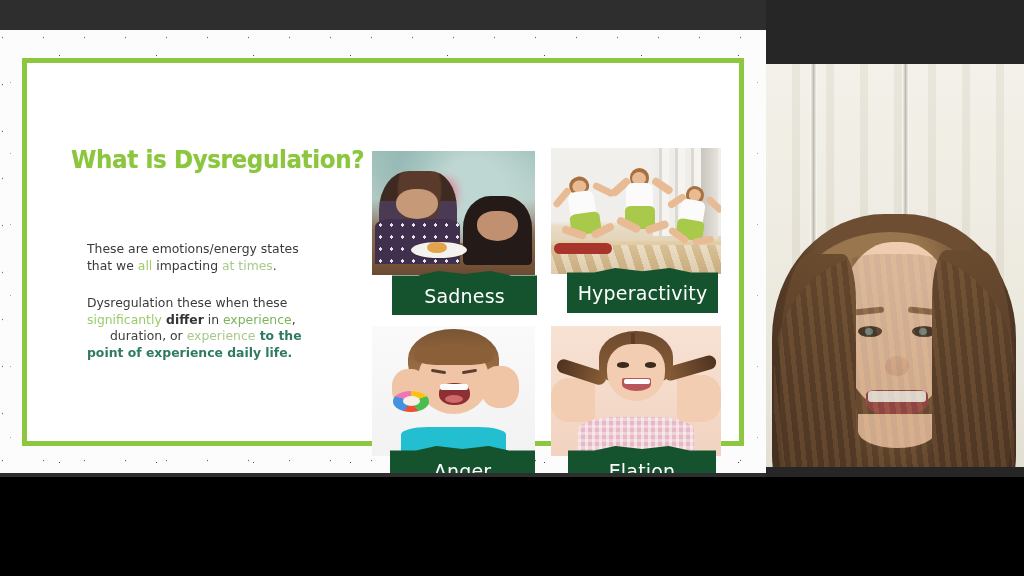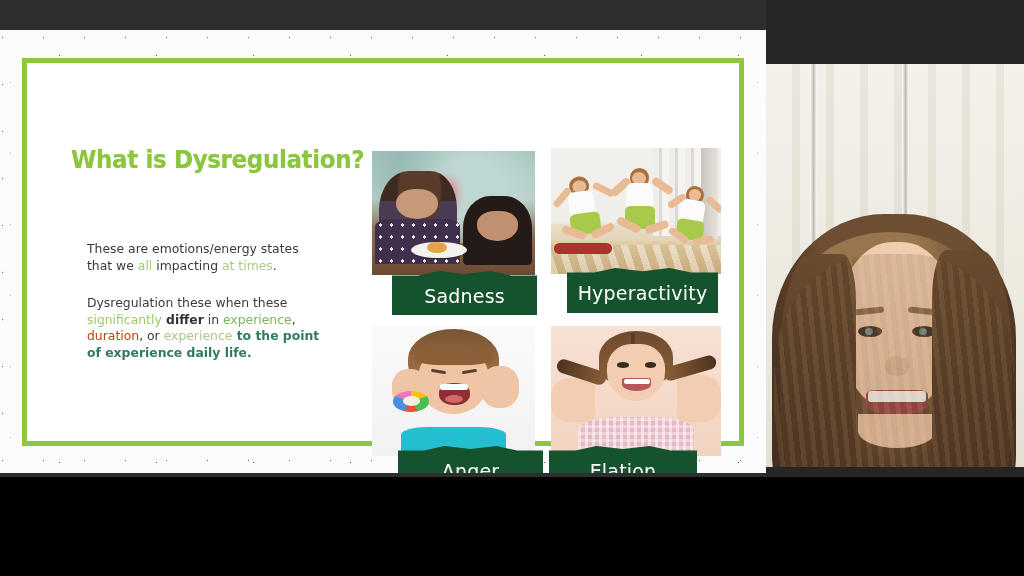--- a/index.html
+++ b/index.html
@@ -30,21 +30,21 @@
     color:#8cc63f;letter-spacing:-0.4px;transform:scaleX(.92);transform-origin:left center;
     font-family:"DejaVu Sans",sans-serif;text-shadow:0 0 1px rgba(140,198,63,.6);white-space:nowrap;}
 
   .para{position:absolute;left:60px;font-size:12.4px;line-height:16.5px;color:#3a3a3a;width:225px;
     font-family:"DejaVu Sans",sans-serif;}
   .p1{top:178px;}
   .p2{top:232px;width:235px;}
 
   .g-light{color:#9ccb6a;}
   .g-mid{color:#7bb35b;}
-  .g-olive{color:#c2410c;}
+  .g-olive{color:#404040;margin-left:23px;}
   .g-soft{color:#a9c98a;}
   .g-deep{color:#2f7a63;font-weight:bold;}
   .bold-d{font-weight:bold;color:#333;}
 
   
   .photo{position:absolute;overflow:hidden;background:#ddd;}
   .ph-sad{left:345px;top:88px;width:163px;height:124px;}
   .ph-hyp{left:524px;top:85px;width:170px;height:126px;}
   .ph-ang{left:345px;top:263px;width:163px;height:130px;}
   .ph-ela{left:524px;top:263px;width:170px;height:130px;}
@@ -152,22 +152,22 @@
 
   
   .banner{position:absolute;display:flex;align-items:center;justify-content:center;
     background:#14532d;color:#fff;font-size:19px;font-weight:500;
     font-family:"DejaVu Sans",sans-serif;
     box-shadow:0 1px 3px rgba(0,0,0,.28);
     clip-path:polygon(0 10%,18% 10%,32% 0,50% 7%,68% 0,82% 10%,100% 10%,100% 100%,0 100%);
     padding-top:5px;box-sizing:border-box;letter-spacing:.2px;}
   .bn-sad{left:365px;top:208px;width:145px;height:44px;}
   .bn-hyp{left:540px;top:205px;width:151px;height:45px;}
-  .bn-ang{left:371px;top:383px;width:145px;height:44px;text-decoration:underline;}
-  .bn-ela{left:522px;top:383px;width:148px;height:44px;}
+  .bn-ang{left:363px;top:383px;width:145px;height:44px;text-decoration:underline;}
+  .bn-ela{left:541px;top:383px;width:148px;height:44px;}
 
   
   .cam{position:absolute;left:766px;top:0px;width:258px;height:467px;overflow:hidden;background:#1b1b1b;}
   .cam-inner{position:absolute;left:0;top:64px;width:258px;height:403px;overflow:hidden;
     background:linear-gradient(#efece2,#e7e3d7);}
   .blind{position:absolute;top:0;height:100%;width:7px;
     background:linear-gradient(90deg,rgba(255,255,255,.9),rgba(176,172,160,.75),rgba(255,255,255,.85));}
   .blind.b1{left:44px;}
   .blind.b2{left:136px;}
   .blind-sheen{position:absolute;inset:0;

